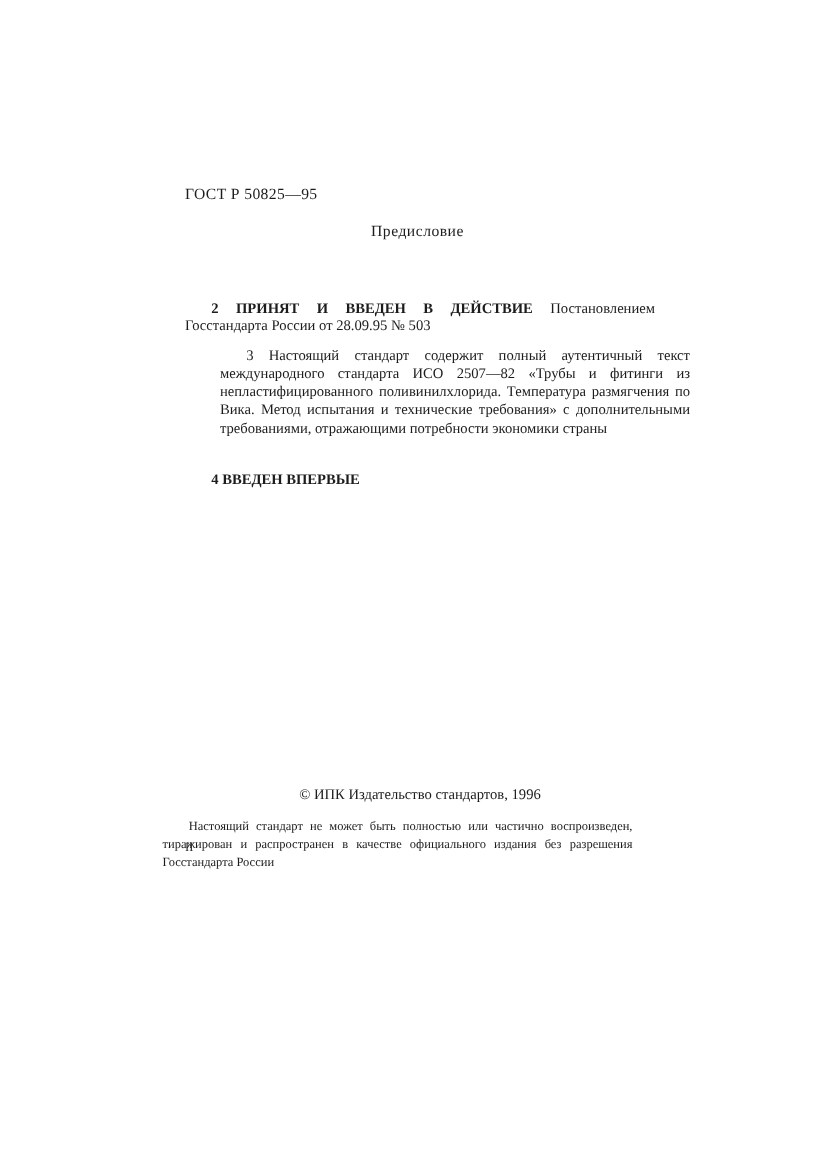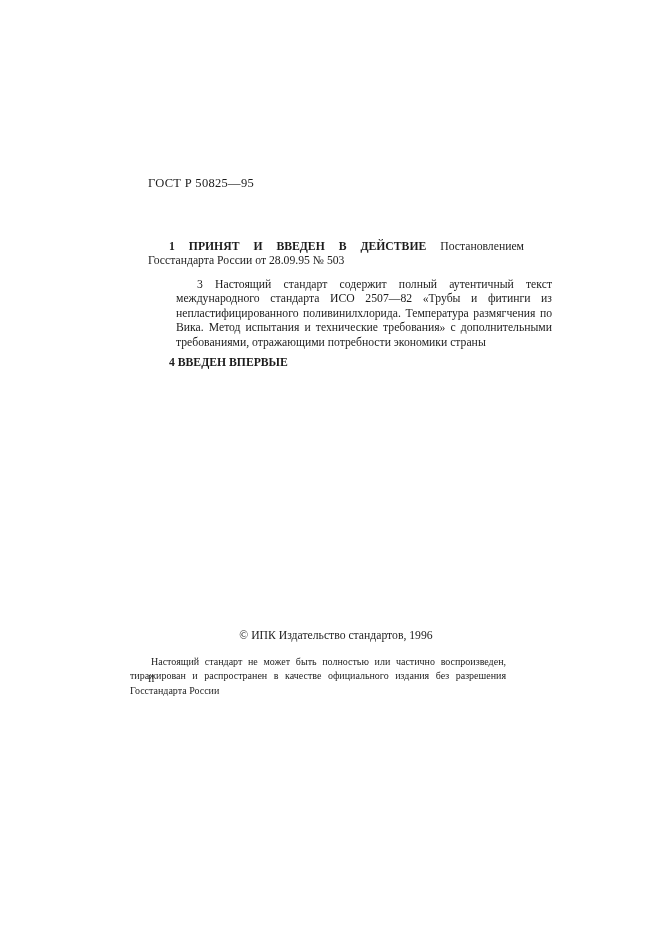--- a/index.html
+++ b/index.html
@@ -24,21 +24,20 @@
     background: #fff;
   }
   .header-code {
     position: absolute;
     left: 148px;
     top: 148px;
     font-size: 12.5px;
     letter-spacing: 0.3px;
     color: #1c1c1c;
     white-space: nowrap;
-    margin-top: 28px;
   }
   .doc-title {
     position: absolute;
     left: 148px;
     top: 178px;
     width: 372px;
     text-align: center;
     font-size: 12.5px;
     letter-spacing: 0.4px;
     color: #1c1c1c;
@@ -49,21 +48,21 @@
     width: 376px;
     font-size: 11.7px;
     line-height: 14.4px;
     text-align: justify;
     text-justify: inter-word;
     color: #1c1c1c;
   }
   .p1 { top: 202px; }
   .p2 { top: 240px; }
   .p3 { top: 278px; margin-left: 28px; }
-  .p4 { top: 356px; }
+  .p4 { top: 377px; }
   .indent {
     text-indent: 21px;
   }
   .b { font-weight: bold; }
   .copyright {
     position: absolute;
     left: 148px;
     top: 629px;
     width: 376px;
     text-align: center;
@@ -89,23 +88,24 @@
     color: #2a2a2a;
   }
 </style>
 </head>
 <body>
 
 <div class="page">
 
   <div class="header-code">ГОСТ Р 50825—95</div>
 
+  <div class="doc-title">Предисловие</div>
 
 
-  <div class="body-block p2 indent"><span class="b">1 ПРИНЯТ И ВВЕДЕН В ДЕЙСТВИЕ</span> Постановлением Госстандарта России от 28.09.95 № 503</div>
+  <div class="body-block p2 indent"><span class="b">2 ПРИНЯТ И ВВЕДЕН В ДЕЙСТВИЕ</span> Постановлением Госстандарта России от 28.09.95 № 503</div>
 
   <div class="body-block p3 indent">3 Настоящий стандарт содержит полный аутентичный текст международного стандарта ИСО 2507—82 «Трубы и фитинги из непластифицированного поливинилхлорида. Температура размягчения по Вика. Метод испытания и технические требования» с дополнительными требованиями, отражающими потребности экономики страны</div>
 
   <div class="body-block p4 indent"><span class="b">4 ВВЕДЕН ВПЕРВЫЕ</span></div>
 
   <div class="copyright">© ИПК Издательство стандартов, 1996</div>
 
   <div class="footer-note indent">Настоящий стандарт не может быть полностью или частично воспроизведен, тиражирован и распространен в качестве официального издания без разрешения Госстандарта России</div>
 
   <div class="page-number">II</div>

